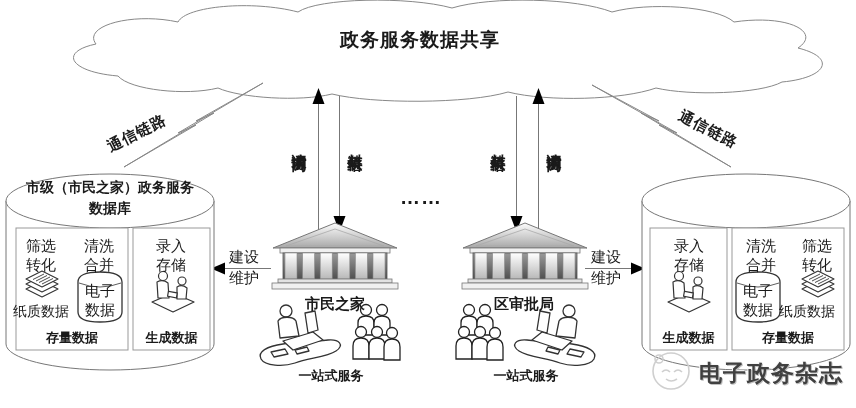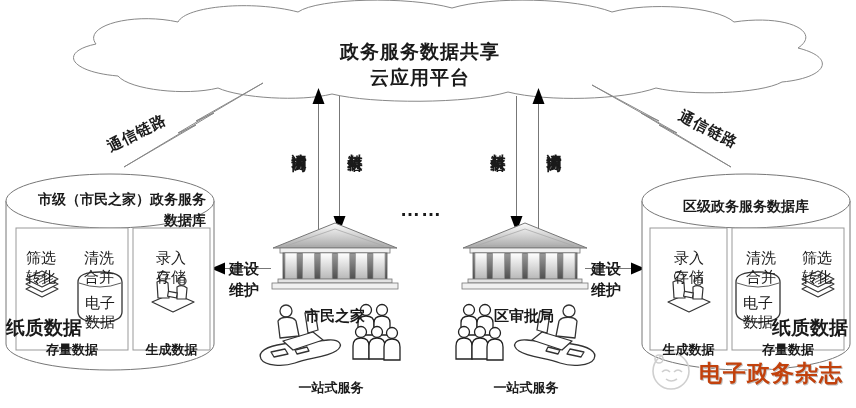--- a/index.html
+++ b/index.html
@@ -1,32 +1,32 @@
 <!DOCTYPE html>
 <html><head>
 <meta charset="utf-8">
 <style>
   html,body{margin:0;padding:0;background:#fff;}
   .stage{position:relative;width:856px;height:408px;background:#fff;overflow:hidden;
          font-family:"Liberation Sans","DejaVu Sans",sans-serif;color:#1a1a1a;}
   .stage svg.bg{position:absolute;left:0;top:0;z-index:1;}
   .t{position:absolute;z-index:2;color:#1a1a1a;}
-  .c{text-align:center;margin-top:12px;}
+  .c{text-align:center;}
   .cloud-title{font-size:19px;font-weight:600;line-height:26px;letter-spacing:1px;}
   .comm{font-size:15px;font-weight:700;letter-spacing:1px;white-space:nowrap;}
   .vlabel{font-size:15px;font-weight:600;writing-mode:vertical-rl;text-orientation:upright;
           letter-spacing:1px;line-height:18px;}
   .dots{font-size:20px;font-weight:700;letter-spacing:1px;}
-  .hlabel2{font-size:15px;font-weight:700;line-height:21px;}
+  .hlabel2{font-size:15px;font-weight:400;line-height:21px;}
   .dbtitle{font-size:14px;font-weight:600;line-height:21px;}
   .cell{font-size:15px;font-weight:400;line-height:19px;}
   .caption{font-size:13px;font-weight:600;white-space:nowrap;}
-  .small{font-size:19px;font-weight:700;white-space:nowrap;}
+  .small{font-size:14px;font-weight:400;white-space:nowrap;}
   .bname{font-size:15px;font-weight:600;white-space:nowrap;}
-  .wm{font-size:23px;font-weight:700;color:#c2410c;letter-spacing:1px;white-space:nowrap;
+  .wm{font-size:23px;font-weight:700;color:#404040;letter-spacing:1px;white-space:nowrap;
       text-shadow:1px 1px 0 #bfbfbf,-1px -1px 0 #f8f8f8;}
 </style>
 </head>
 <body>
 
 <div class="stage">
 
   <svg class="bg" width="856" height="408" viewBox="0 0 856 408">
     <defs>
       <linearGradient id="gRoof" x1="0" y1="0" x2="0" y2="1">
@@ -171,21 +171,20 @@
       <circle cx="19" cy="19" r="18"></circle>
       <circle cx="7" cy="7" r="4"></circle>
       <path d="M10,20 Q14,16 18,20"></path>
       <path d="M22,20 Q26,16 30,20"></path>
       <path d="M14,27 Q19,31 25,27"></path>
     </g>
   </svg>
 
   <div class="t cloud-title c" style="left:270px;top:27px;width:300px;">
     <div>政务服务数据共享</div>
-    <div>云应用平台</div>
   </div>
 
   <div class="t comm" style="left:105px;top:124px;transform:rotate(-27deg);">通信链路</div>
   <div class="t comm" style="left:676px;top:120px;transform:rotate(27deg);">通信链路</div>
 
   <div class="t vlabel" style="left:290px;top:142px;">请求调阅</div>
   <div class="t vlabel" style="left:346px;top:142px;">封装供给</div>
   <div class="t vlabel" style="left:489px;top:142px;">封装供给</div>
   <div class="t vlabel" style="left:545px;top:142px;">请求调阅</div>
 
@@ -193,21 +192,21 @@
 
   <div class="t hlabel2 c" style="left:222px;top:246px;width:44px;">
     <div>建设</div>
     <div>维护</div>
   </div>
   <div class="t hlabel2 c" style="left:584px;top:246px;width:44px;">
     <div>建设</div>
     <div>维护</div>
   </div>
 
-  <div class="t dbtitle c" style="left:14px;top:177px;width:192px;text-align:right;">
+  <div class="t dbtitle c" style="left:14px;top:177px;width:192px;">
     <div>市级（市民之家）政务服务</div>
     <div>数据库</div>
   </div>
   <div class="t cell c" style="left:18px;top:236px;width:46px;">
     <div>筛选</div>
     <div>转化</div>
   </div>
   <div class="t cell c" style="left:76px;top:236px;width:46px;">
     <div>清洗</div>
     <div>合并</div>
@@ -217,21 +216,20 @@
     <div>电子</div>
     <div>数据</div>
   </div>
   <div class="t caption c" style="left:16px;top:329px;width:112px;">存量数据</div>
   <div class="t cell c" style="left:148px;top:236px;width:46px;">
     <div>录入</div>
     <div>存储</div>
   </div>
   <div class="t caption c" style="left:133px;top:329px;width:77px;">生成数据</div>
 
-  <div class="t dbtitle c" style="left:650px;top:184px;width:192px;">区级政务服务数据库</div>
   <div class="t cell c" style="left:666px;top:236px;width:46px;">
     <div>录入</div>
     <div>存储</div>
   </div>
   <div class="t caption c" style="left:650px;top:329px;width:77px;">生成数据</div>
   <div class="t cell c" style="left:738px;top:236px;width:46px;">
     <div>清洗</div>
     <div>合并</div>
   </div>
   <div class="t cell c" style="left:794px;top:236px;width:46px;">

